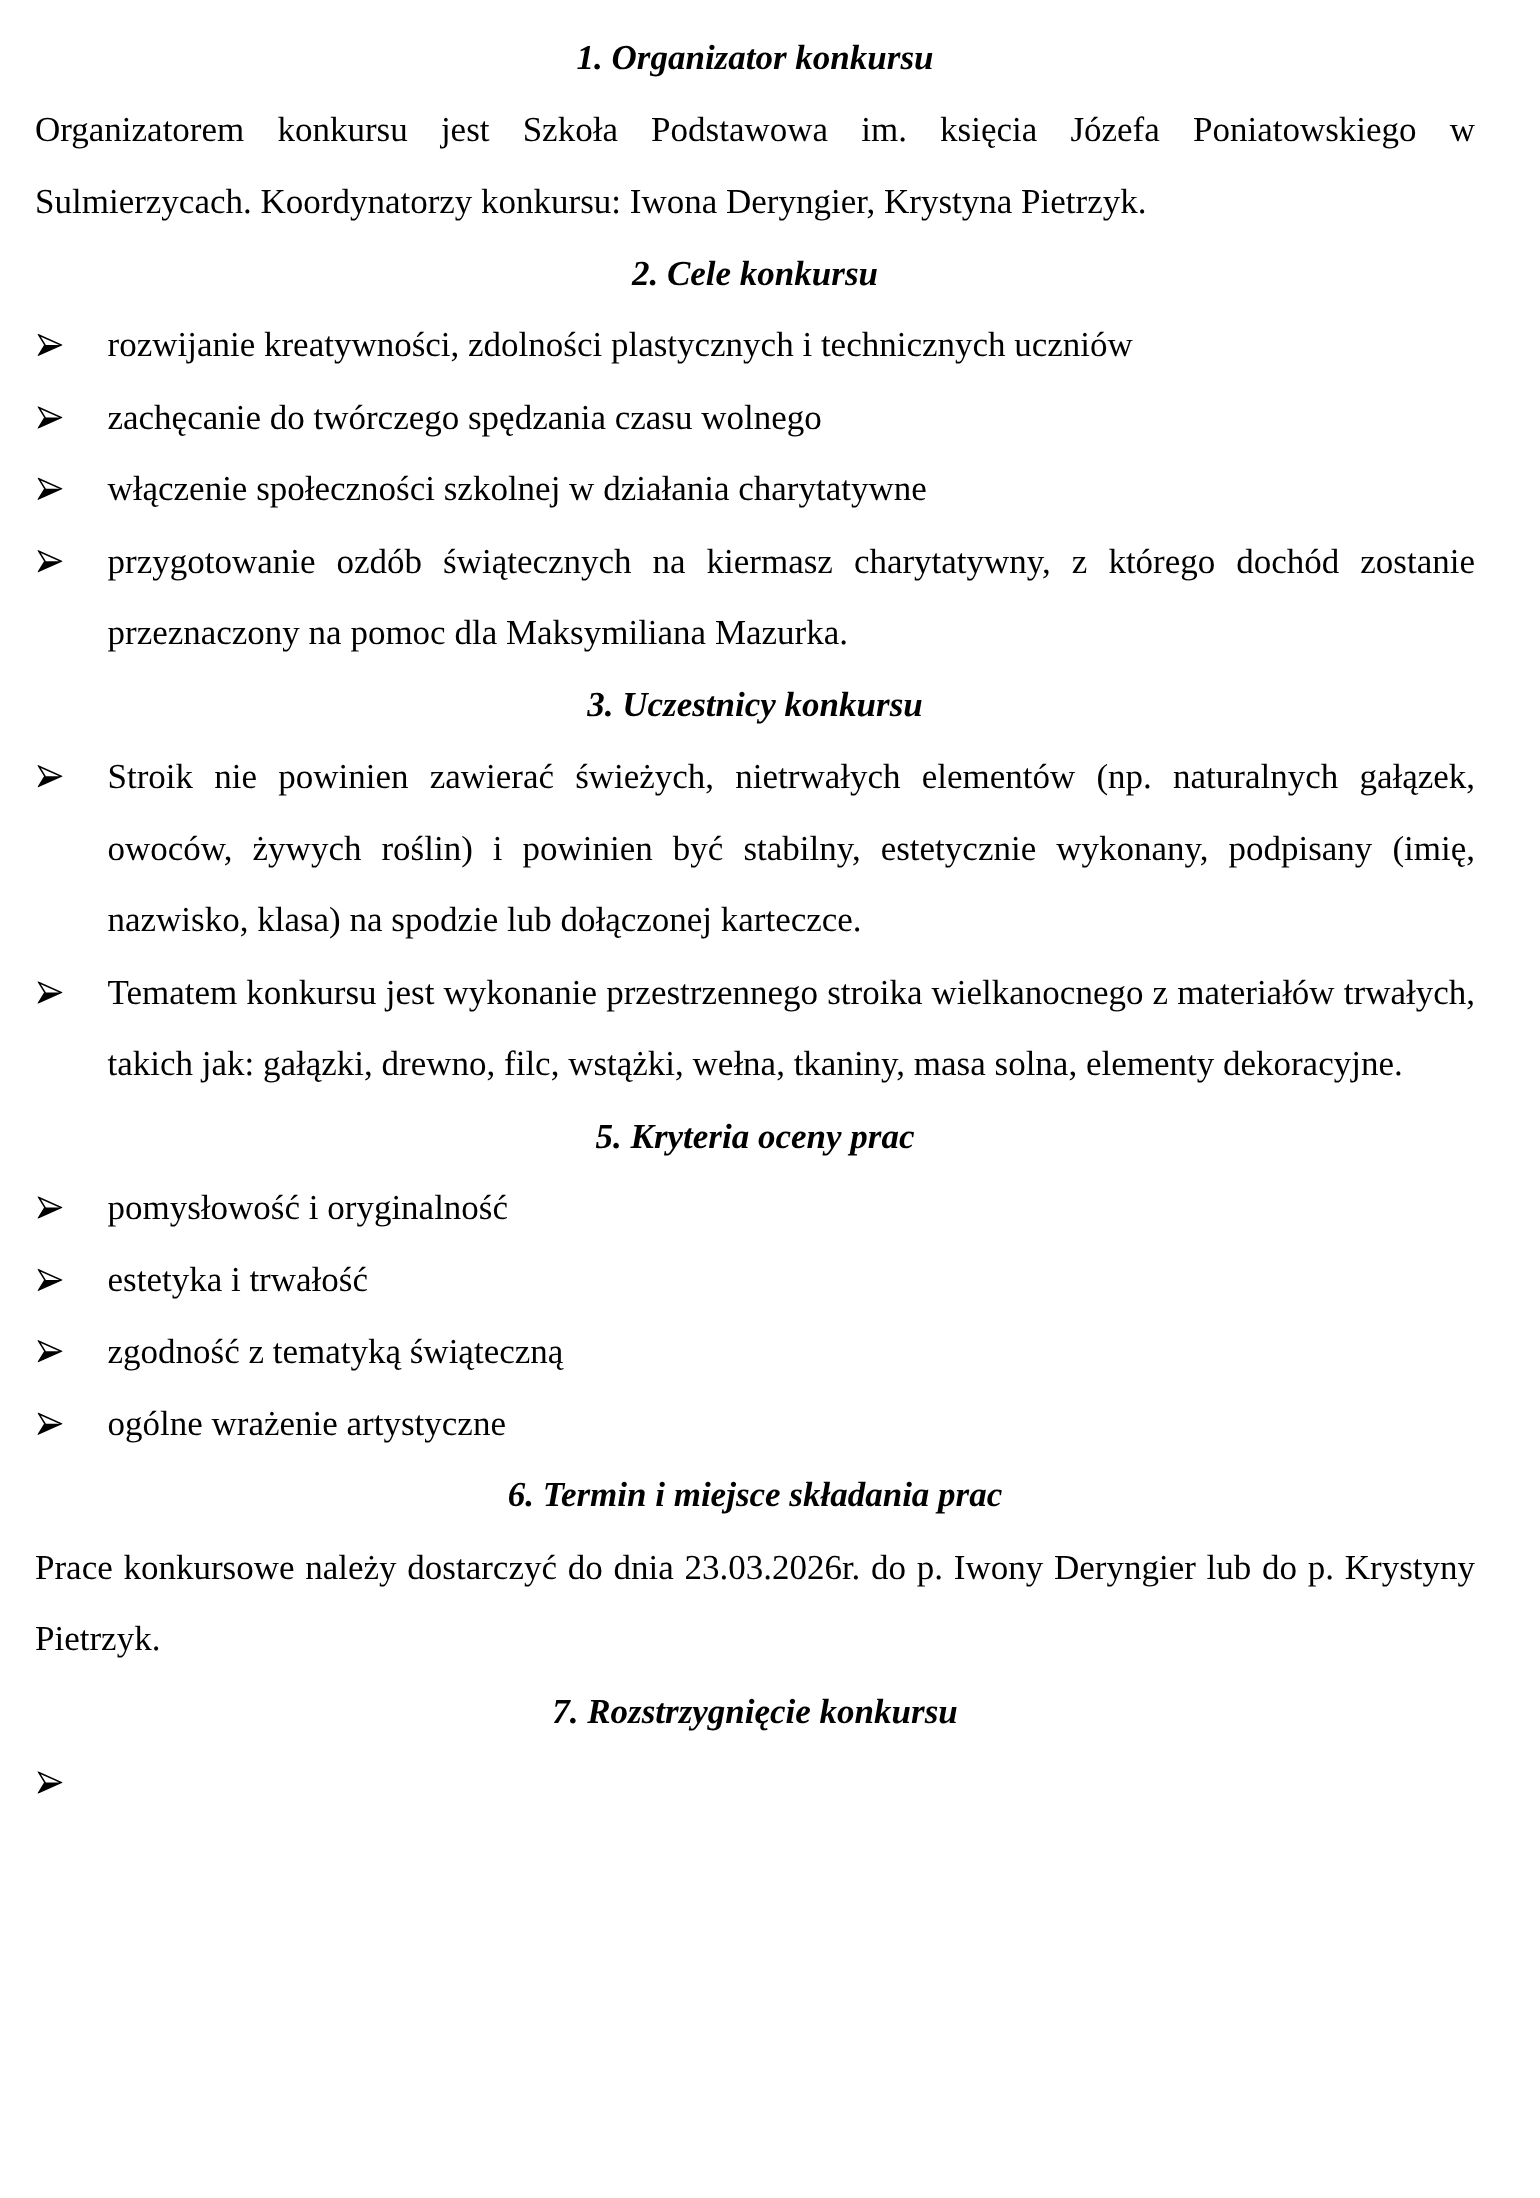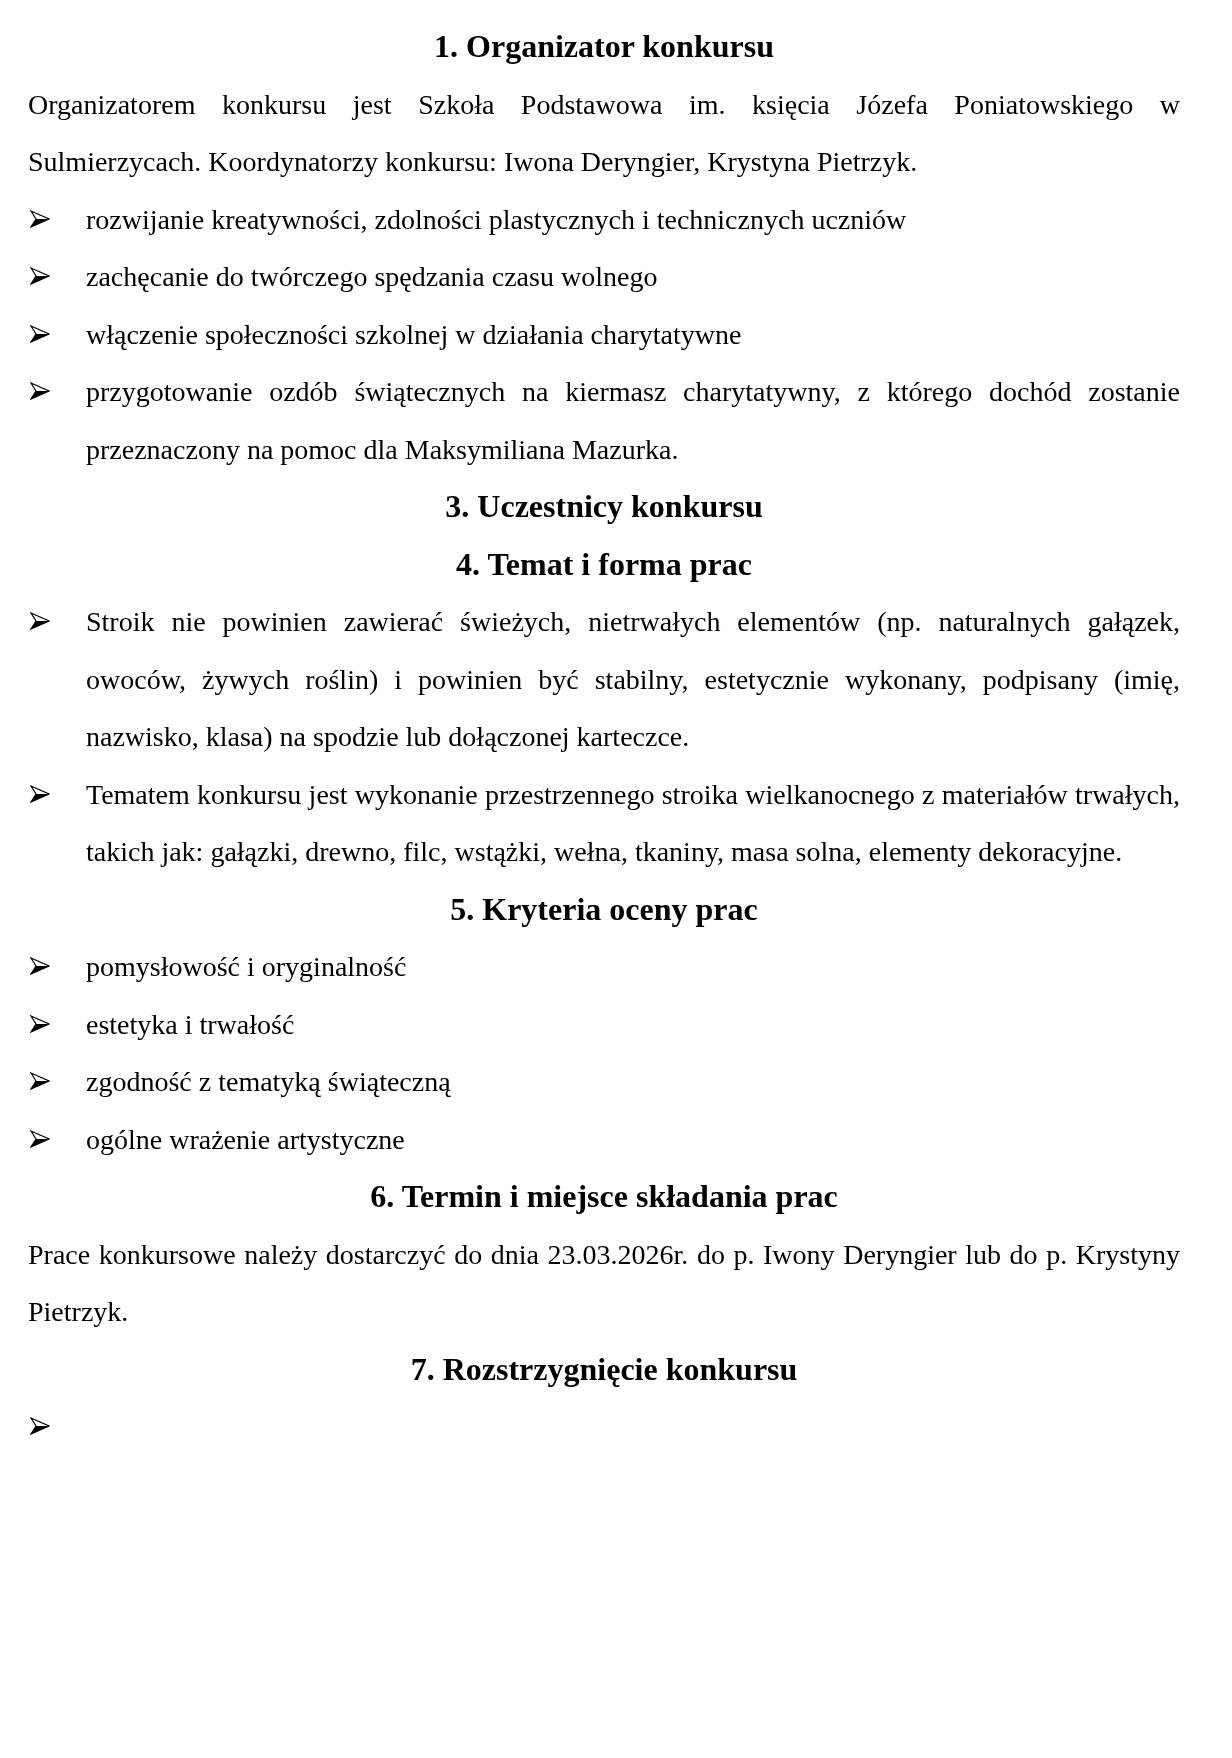--- a/index.html
+++ b/index.html
@@ -14,22 +14,23 @@
   }
   .page {
     position: relative;
     padding: 18px 52px 0 28px;
     box-sizing: border-box;
     width: 1232px;
   }
   .heading {
     text-align: center;
     font-weight: bold;
+    font-style: italic;
     margin: 0;
-    font-size: 32px;
+    font-size: 28px;
     line-height: 57.5px;
   }
   .para {
     margin: 0;
     text-align: justify;
     text-align-last: left;
   }
   ul.bullets {
     list-style: none;
     margin: 0;
@@ -55,20 +56,21 @@
 <body>
 
 <div class="page">
 
   <section>
     <h2 class="heading">1. Organizator konkursu</h2>
     <p class="para">Organizatorem konkursu jest Szkoła Podstawowa im. księcia Józefa Poniatowskiego w Sulmierzycach. Koordynatorzy konkursu: Iwona Deryngier, Krystyna Pietrzyk.</p>
   </section>
 
   <section>
+    <h2 class="heading">2. Cele konkursu</h2>
     <ul class="bullets">
       <li><span class="arrow">
             <svg width="20" height="18" viewBox="0 0 20 18">
               <path d="M1 1 L19 9 L1 17 L6 9 Z" fill="#fff" stroke="#000" stroke-width="1.2"></path>
               <path d="M1 17 L19 9 L6 9 Z" fill="#000"></path>
             </svg>
           </span><span>rozwijanie kreatywności, zdolności plastycznych i technicznych uczniów</span></li>
       <li><span class="arrow">
             <svg width="20" height="18" viewBox="0 0 20 18">
               <path d="M1 1 L19 9 L1 17 L6 9 Z" fill="#fff" stroke="#000" stroke-width="1.2"></path>
@@ -88,21 +90,20 @@
             </svg>
           </span><span>przygotowanie ozdób świątecznych na kiermasz charytatywny, z którego dochód zostanie przeznaczony na pomoc dla Maksymiliana Mazurka.</span></li>
     </ul>
   </section>
 
   <section>
     <h2 class="heading">3. Uczestnicy konkursu</h2>
   </section>
 
   <section>
-    <h2 class="heading">4. Temat i forma prac</h2>
     <ul class="bullets">
       <li><span class="arrow">
             <svg width="20" height="18" viewBox="0 0 20 18">
               <path d="M1 1 L19 9 L1 17 L6 9 Z" fill="#fff" stroke="#000" stroke-width="1.2"></path>
               <path d="M1 17 L19 9 L6 9 Z" fill="#000"></path>
             </svg>
           </span><span>Stroik nie powinien zawierać świeżych, nietrwałych elementów (np. naturalnych gałązek, owoców, żywych roślin) i powinien być stabilny, estetycznie wykonany, podpisany (imię, nazwisko, klasa) na spodzie lub dołączonej karteczce.</span></li>
       <li><span class="arrow">
             <svg width="20" height="18" viewBox="0 0 20 18">
               <path d="M1 1 L19 9 L1 17 L6 9 Z" fill="#fff" stroke="#000" stroke-width="1.2"></path>

